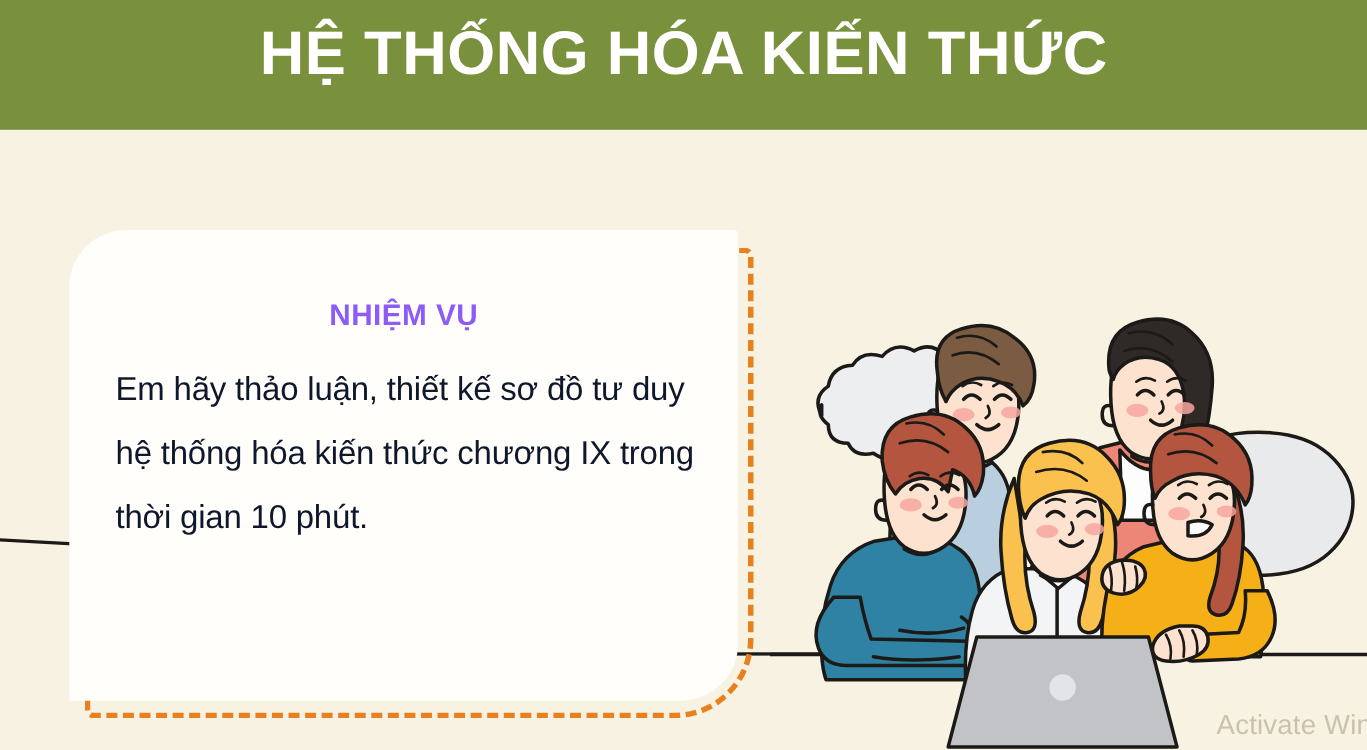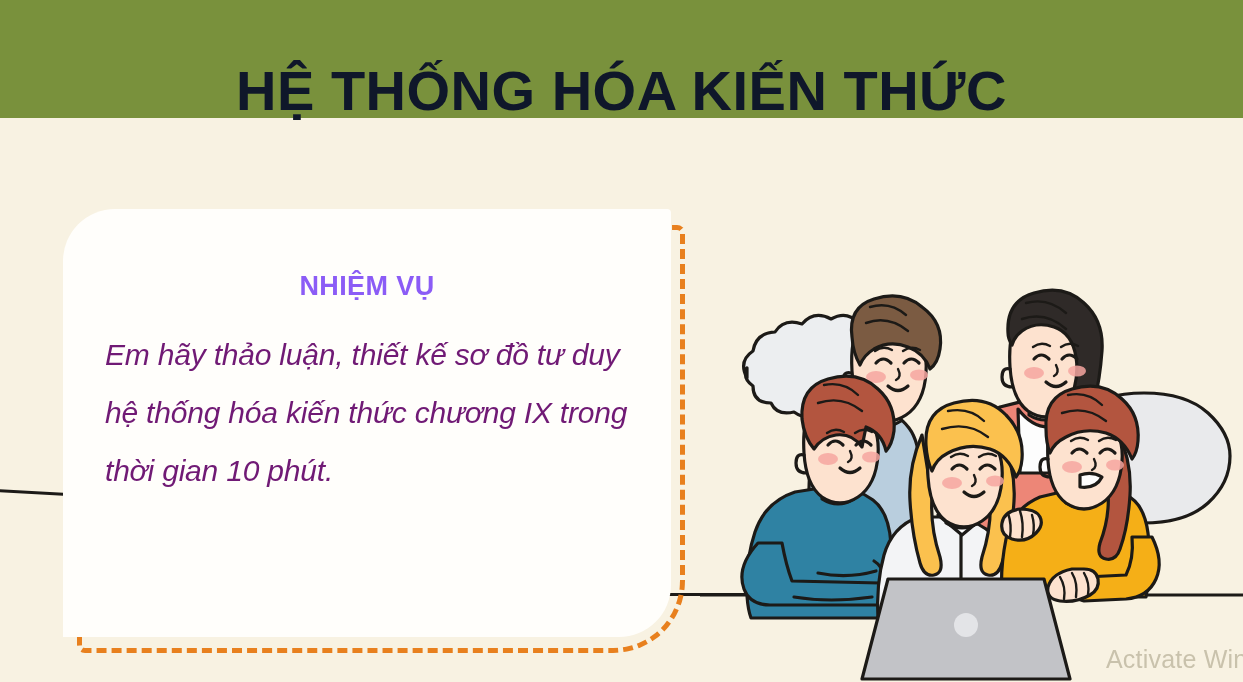--- a/index.html
+++ b/index.html
@@ -19,27 +19,26 @@
     position: absolute;
     left: 0; top: 0;
     width: 1243px; height: 118px;
     background: #79913c;
   }
   #header-title {
     position: absolute;
     left: 0; top: 16px;
     width: 1243px;
     text-align: center;
-    color: #0f172a;
+    color: #ffffff;
     font-size: 56px;
     font-weight: bold;
     letter-spacing: 0.5px;
     line-height: 1.15;
     white-space: nowrap;
-    margin-top: 43px;
   }
 
   
   #branch-line-left {
     position: absolute;
     left: -4px; top: 489px;
     width: 108px; height: 3px;
     background: #1c1a17;
     transform: rotate(3.2deg);
     transform-origin: left center;
@@ -73,25 +72,24 @@
     margin-top: 62px;
     text-align: center;
     color: #8b5cf6;
     font-size: 27px;
     font-weight: bold;
     letter-spacing: 0.4px;
   }
   #task-body {
     margin: 24px 0 0 42px;
     width: 540px;
-    color: #701a75;
+    color: #0f172a;
     font-size: 30px;
     line-height: 1.93;
     letter-spacing: -0.2px;
-    font-style: italic;
   }
 
   
   #illustration {
     position: absolute;
     left: 700px; top: 285px;
     width: 543px; height: 397px;
   }
 
   

